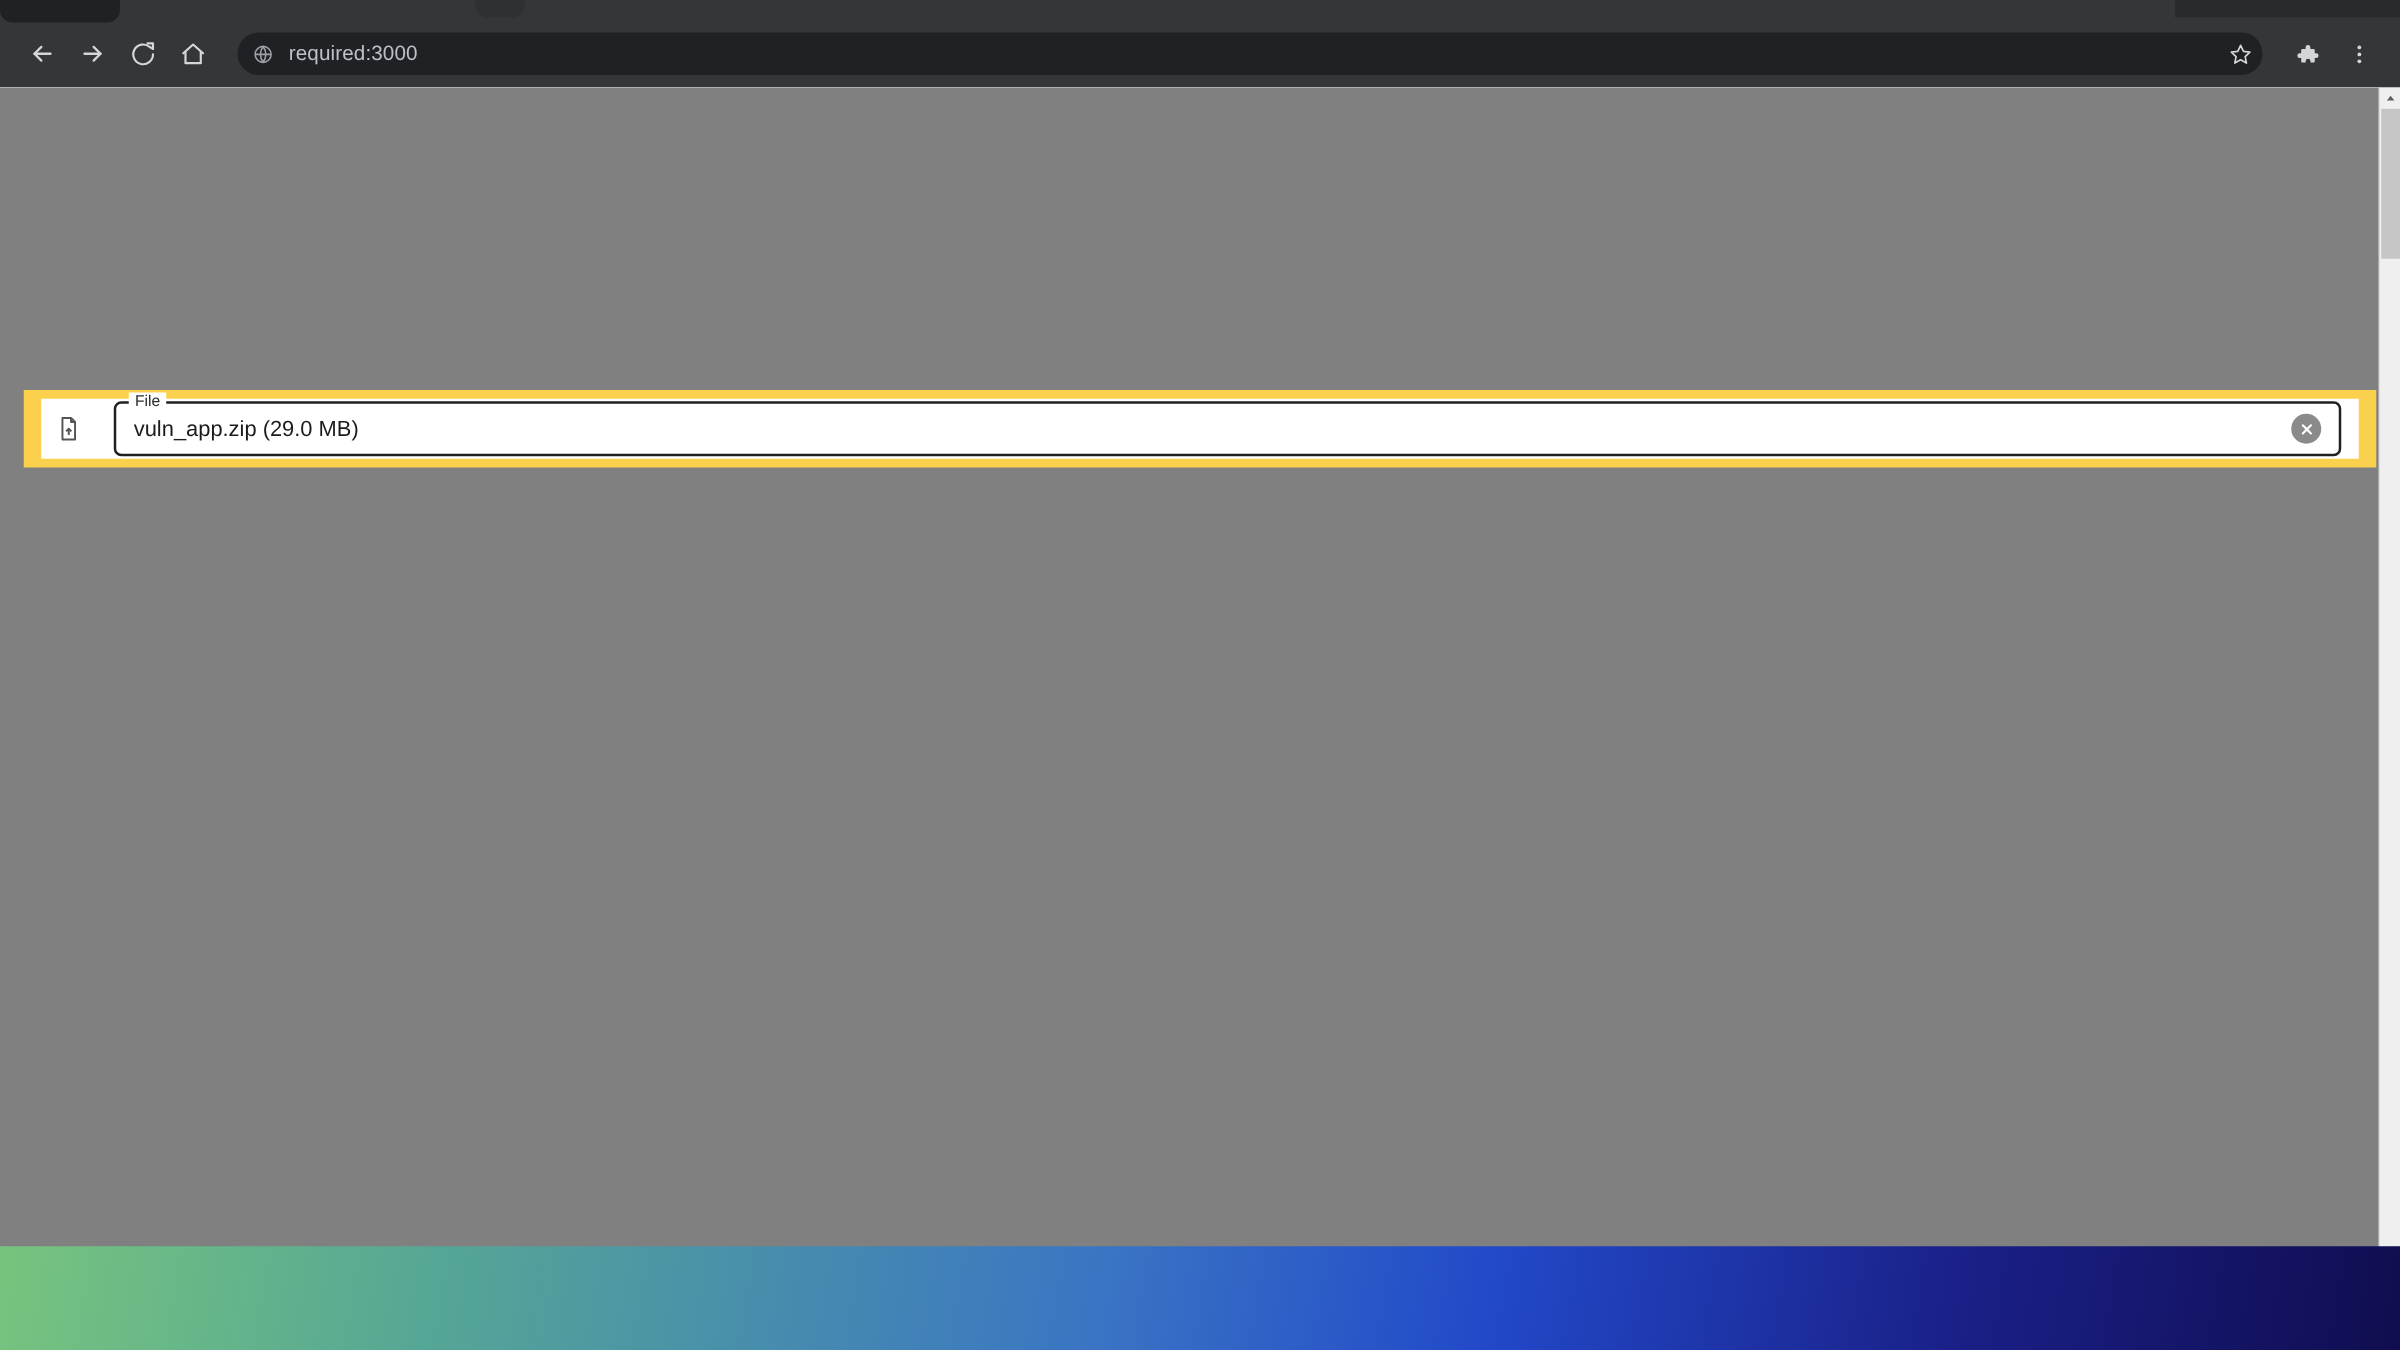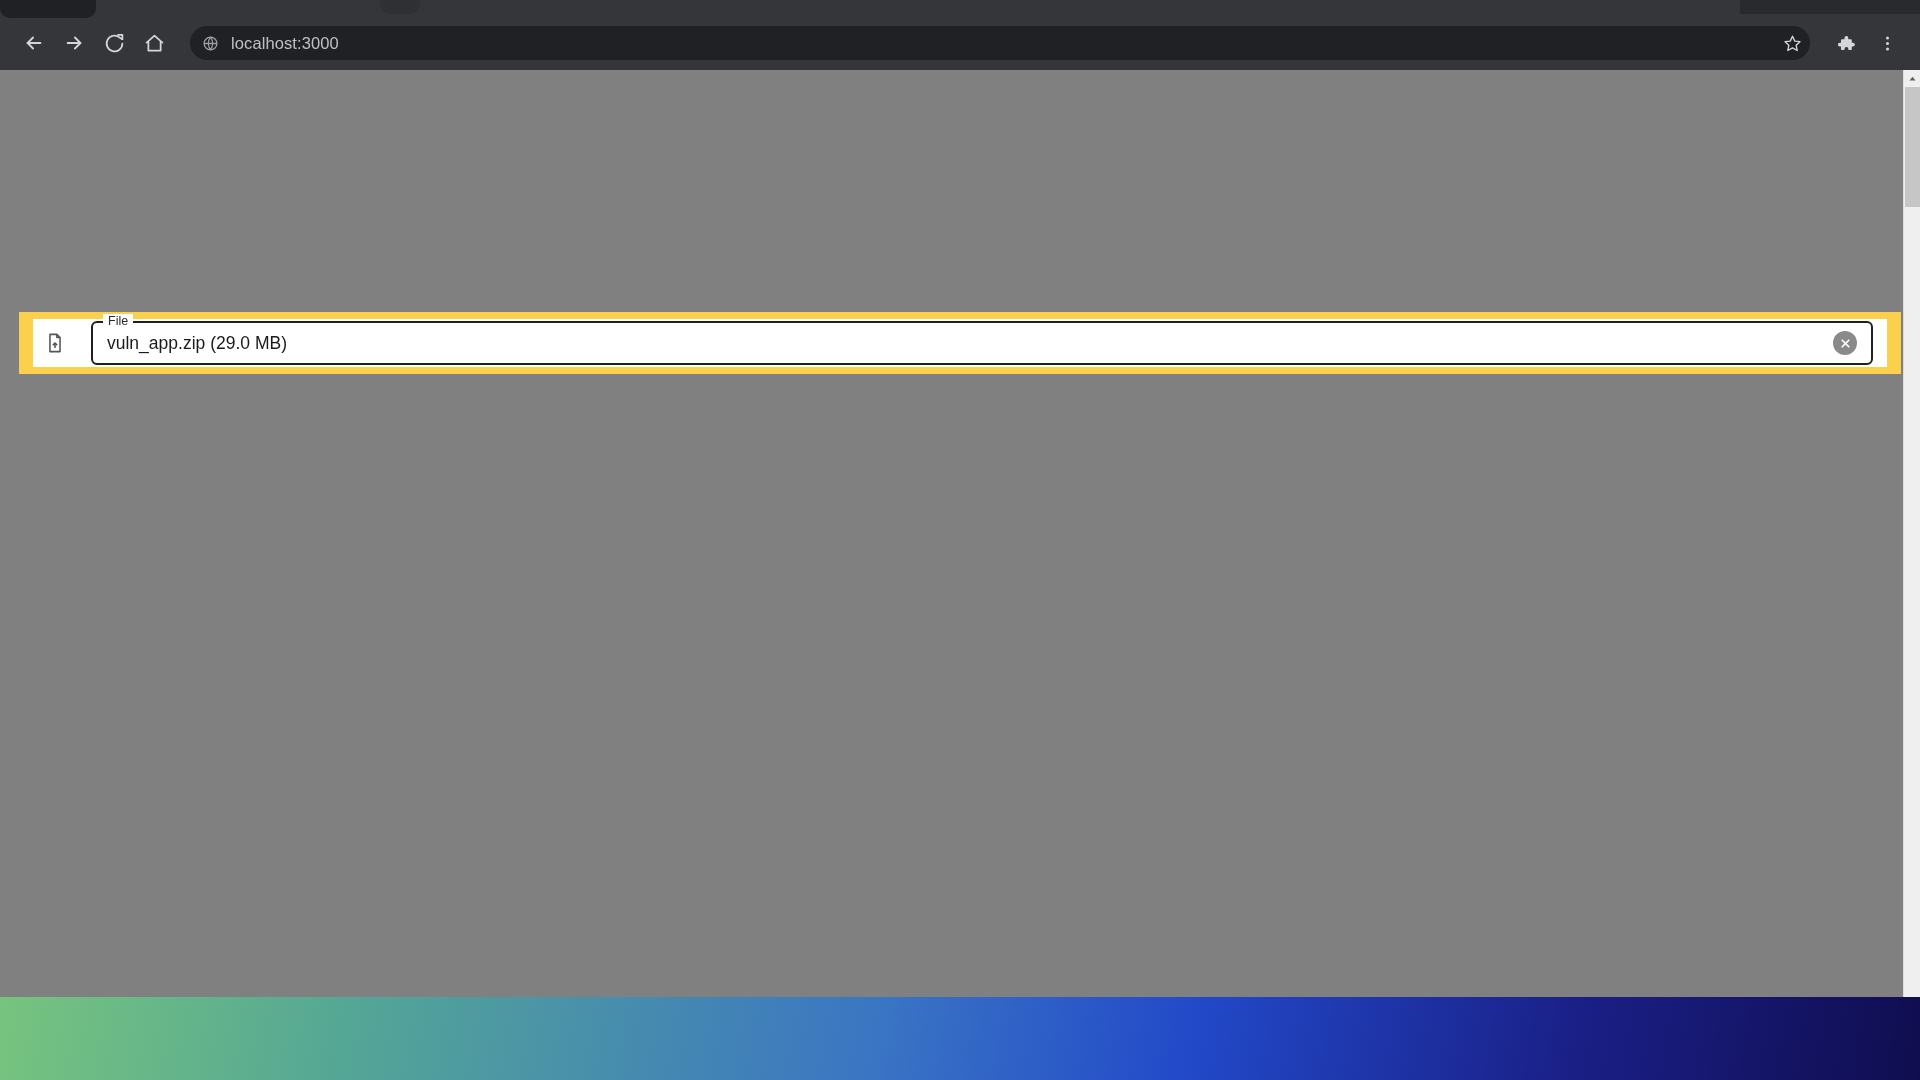--- a/index.html
+++ b/index.html
@@ -241,21 +241,21 @@
         </svg>
     </div>
 
     <div class="omnibox">
       <span class="omni-globe">
         <svg width="17" height="17" viewBox="0 0 24 24" fill="none" stroke="currentColor" stroke-width="1.8">
             <circle cx="12" cy="12" r="9"></circle>
             <path d="M3 12h18M12 3a15 15 0 0 1 0 18M12 3a15 15 0 0 0 0 18"></path>
           </svg>
       </span>
-      <span class="omni-url">localhost:3000</span>
+      <span class="omni-url">required:3000</span>
       <span class="star-btn">
         <svg width="19" height="19" viewBox="0 0 24 24" fill="none" stroke="currentColor" stroke-width="1.7" stroke-linejoin="round">
             <polygon points="12 2.8 14.9 9 21.4 9.7 16.6 14.2 17.9 20.8 12 17.5 6.1 20.8 7.4 14.2 2.6 9.7 9.1 9"></polygon>
           </svg>
       </span>
     </div>
 
     <div class="tb-right">
       <div class="tb-icon">
         <svg width="21" height="21" viewBox="0 0 24 24" fill="currentColor">

